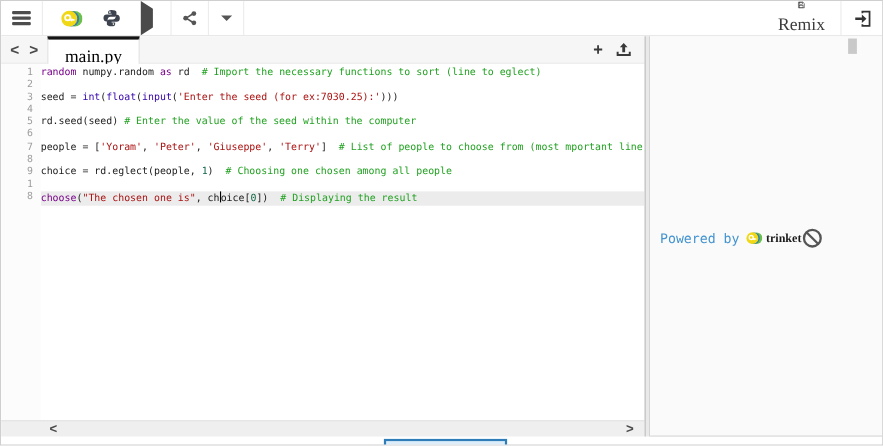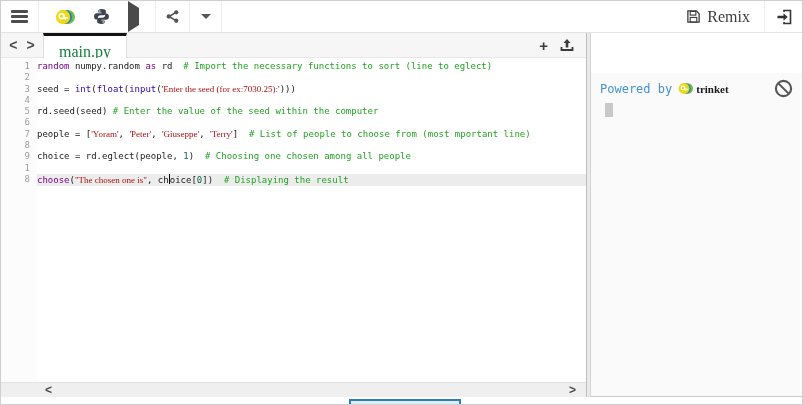--- a/index.html
+++ b/index.html
@@ -15,59 +15,59 @@
     height:32px; display:flex; align-items:stretch;
     border-bottom:1px solid #e3e3e3; background:#fff;
   }
   .tb-cell { display:flex; align-items:center; justify-content:center; border-right:1px solid #ececec; }
   .tb-cell.menu { width:38px; }
   .tb-group { display:flex; align-items:center; gap:18px; padding:0 16px; border-right:1px solid #ececec; }
   .tb-cell.share-c { width:34px; }
   .tb-cell.caret-c { width:32px; }
   .tb-spacer { flex:1; }
   .remix-btn { display:flex; align-items:center; gap:6px; padding:0 14px; cursor:pointer;
-               font-family:"Liberation Serif", serif; font-size:16px; color:#3c3c3c; }
+               font-family:"Liberation Serif", serif; font-size:16px; color:#3c3c3c;flex-direction:column; }
   .tb-cell.signin-c { width:38px; border-right:none; border-left:1px solid #ececec; }
 
   .hamburger { width:17px; height:13px; display:flex; flex-direction:column; justify-content:space-between; }
   .hamburger span { height:3px; background:#4d4d4d; border-radius:1px; }
 
   .play-tri { width:0; height:0; border-left:11px solid #4a4a4a; border-top:7px solid transparent; border-bottom:7px solid transparent; }
   .caret-down { width:0; height:0; border-top:5px solid #555; border-left:5px solid transparent; border-right:5px solid transparent; }
 
   
   .split { display:flex; height:364px; }
   .pane-left { width:585px; display:flex; flex-direction:column; background:#fff; }
   .divider { width:5px; background:#e9e9e9; border-left:1px solid #bdbdbd; border-right:1px solid #d4d4d4; }
-  .pane-right { flex:1; background:#fafafa; border-bottom:1px solid #cccccc; display:flex; flex-direction:column;margin-top:40px; }
+  .pane-right { flex:1; background:#fafafa; border-bottom:1px solid #cccccc; display:flex; flex-direction:row; }
 
   
   .tabrow { height:25px; background:#f6f6f6; border-bottom:1px solid #e7e7e7; display:flex; align-items:stretch; }
   .tabnav { width:42px; display:flex; align-items:center; justify-content:center; gap:9px;
             font-weight:bold; font-size:14px; color:#4a4a4a; }
   .tabnav span { cursor:pointer; line-height:1; }
   .tab-active {
     background:#fff; border-top:3px solid #141414; border-left:1px solid #e0e0e0; border-right:1px solid #e0e0e0;
     margin-bottom:-1px; padding:16px 15px; display:flex; align-items:center;
-    font-family:"Liberation Serif", serif; font-size:16px; color:#15803d; cursor:pointer;
+    font-family:"Liberation Serif", serif; font-size:16px; color:#000000; cursor:pointer;
   }
   .tab-spacer { flex:1; }
   .editor-actions { display:flex; align-items:center; gap:12px; padding-right:12px; }
   .editor-actions .act { cursor:pointer; display:flex; align-items:center; }
   .plus-glyph { font-size:15px; font-weight:bold; color:#3a3a3a; line-height:1; }
 
   
   .codearea { flex:1; display:flex; overflow:hidden; background:#fff;
               font-family:"DejaVu Sans Mono", monospace; font-size:9px; line-height:11.3px; }
   .gutter { width:36px; padding:3px 7px 0 0; text-align:right; color:#9c9c9c; flex:none; background:#fcfcfc; }
   .codelines { flex:1; padding-top:3px; overflow:hidden; }
   .cl { white-space:pre; min-height:11.3px; color:#1a1a1a; }
   .cl.active { background:#ececec; }
   .tk-kw  { color:#770088; }
-  .tk-str { color:#aa1111;font-family:Liberation Serif, serif; }
+  .tk-str { color:#aa1111; }
   .tk-com { color:#22a222; }
   .tk-num { color:#116644; }
   .tk-bi  { color:#3300aa; }
   .caret-i { display:inline-block; width:1px; height:10px; background:#000; vertical-align:-1px; }
 
   
   .hscroll { height:15px; background:#efefef; border-top:1px solid #e2e2e2;
              display:flex; align-items:center; justify-content:space-between; padding:0 10px 0 44px; }
   .hscroll .arr { font-weight:bold; font-size:12px; color:#4a4a4a; cursor:pointer; line-height:1; }
 

